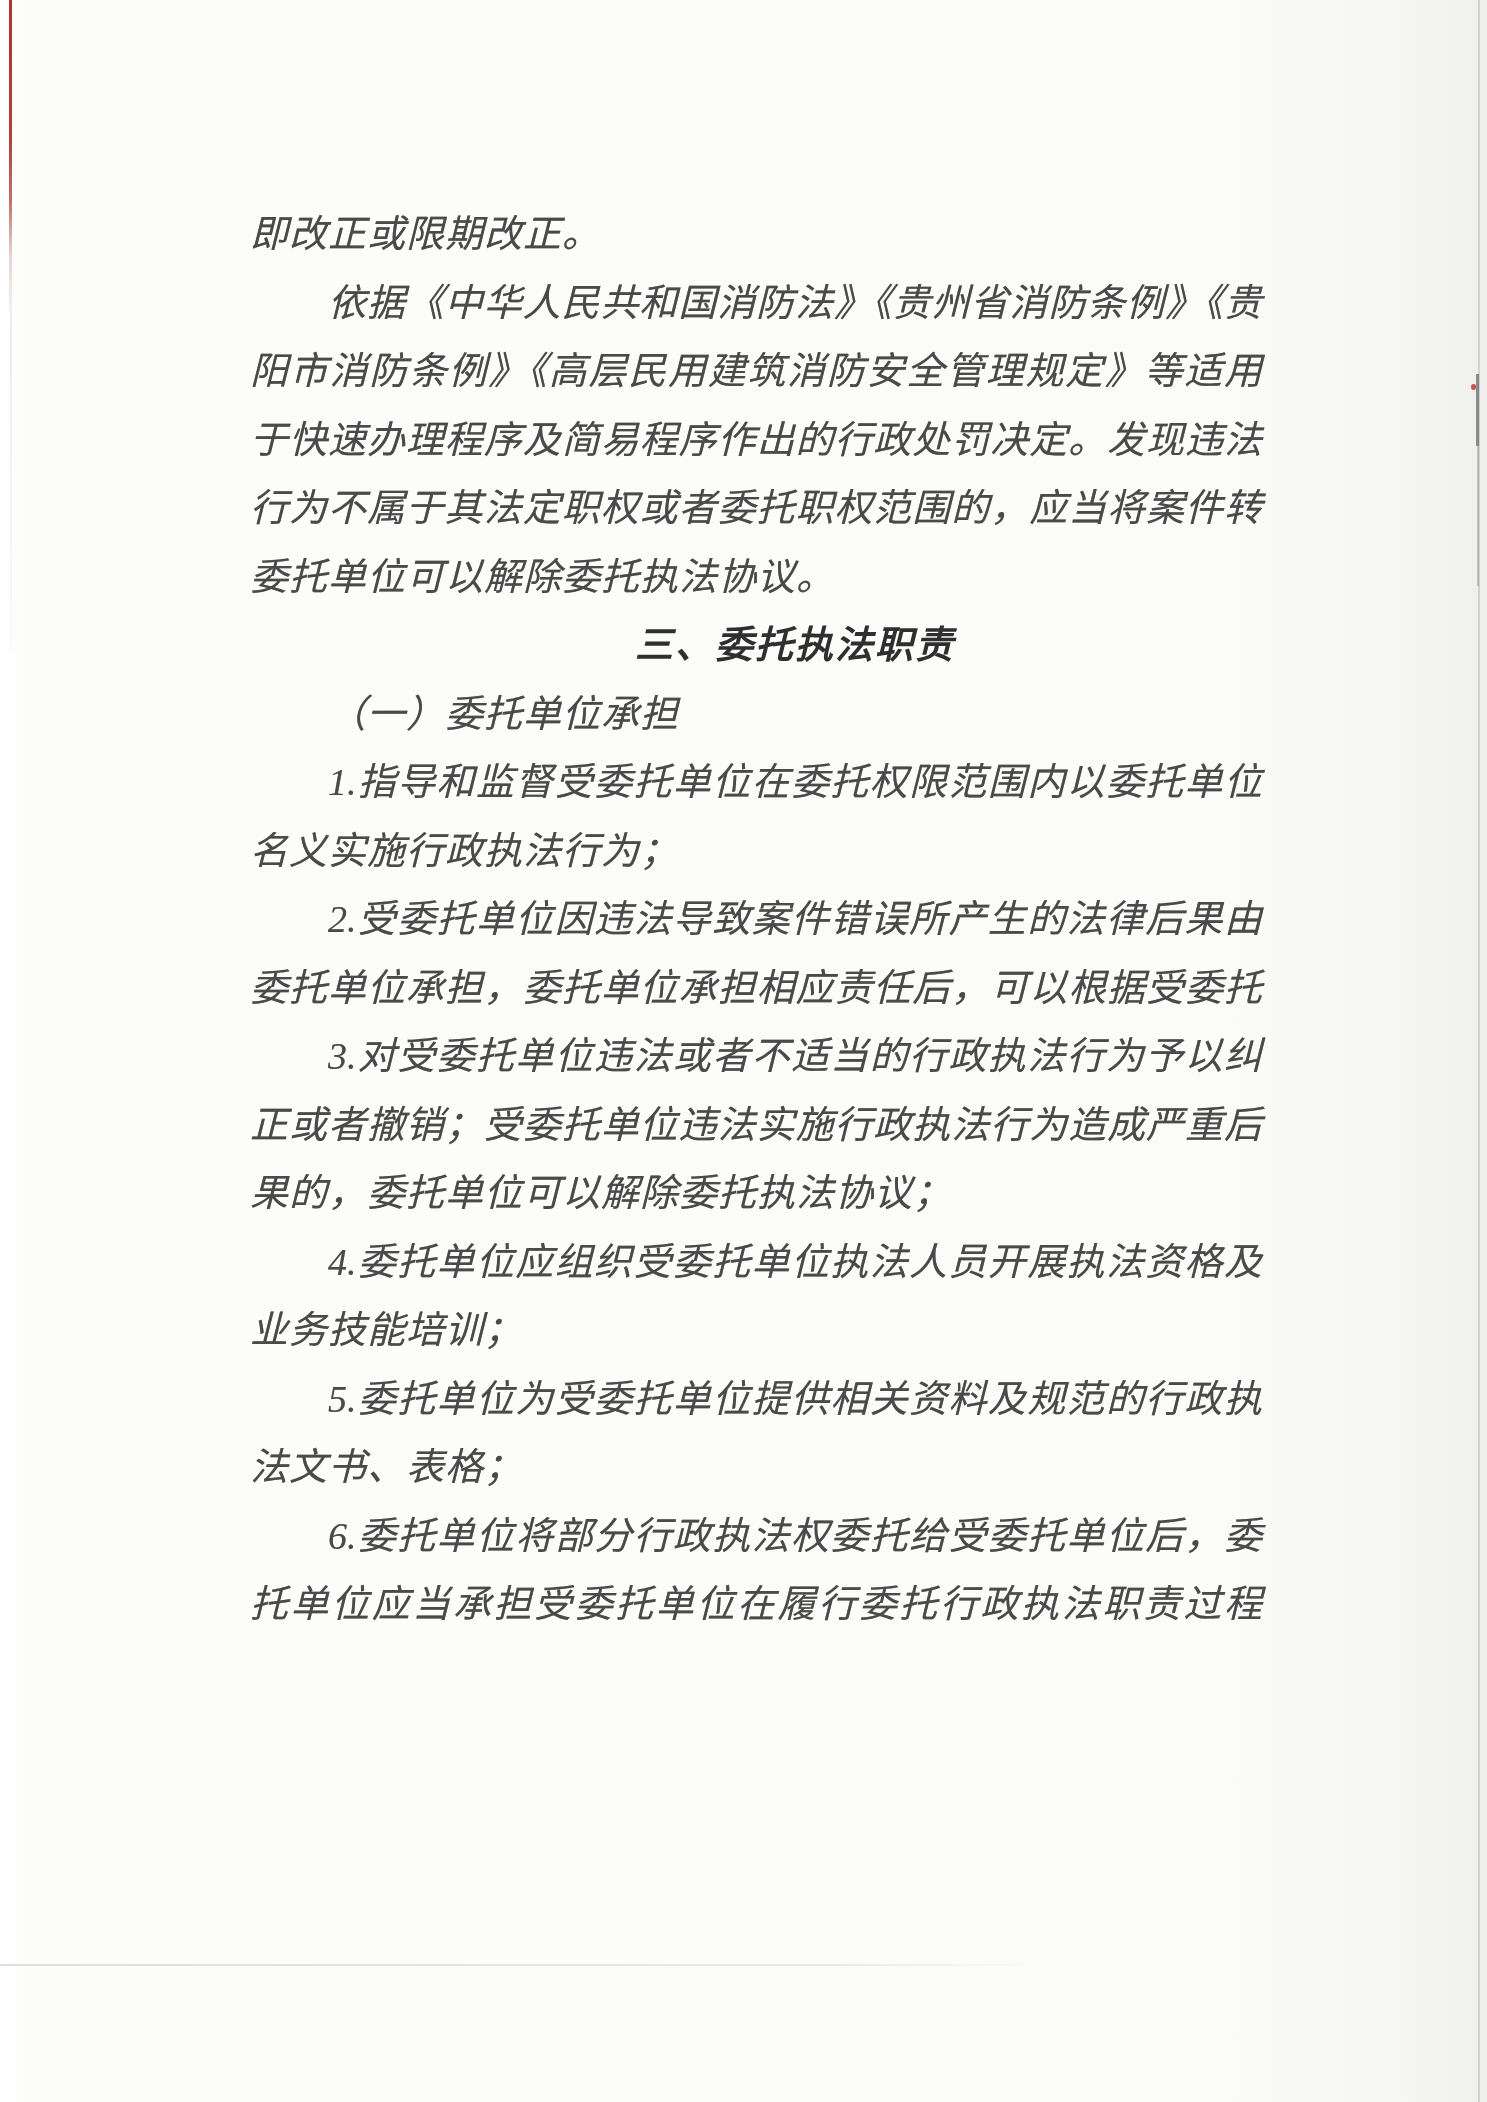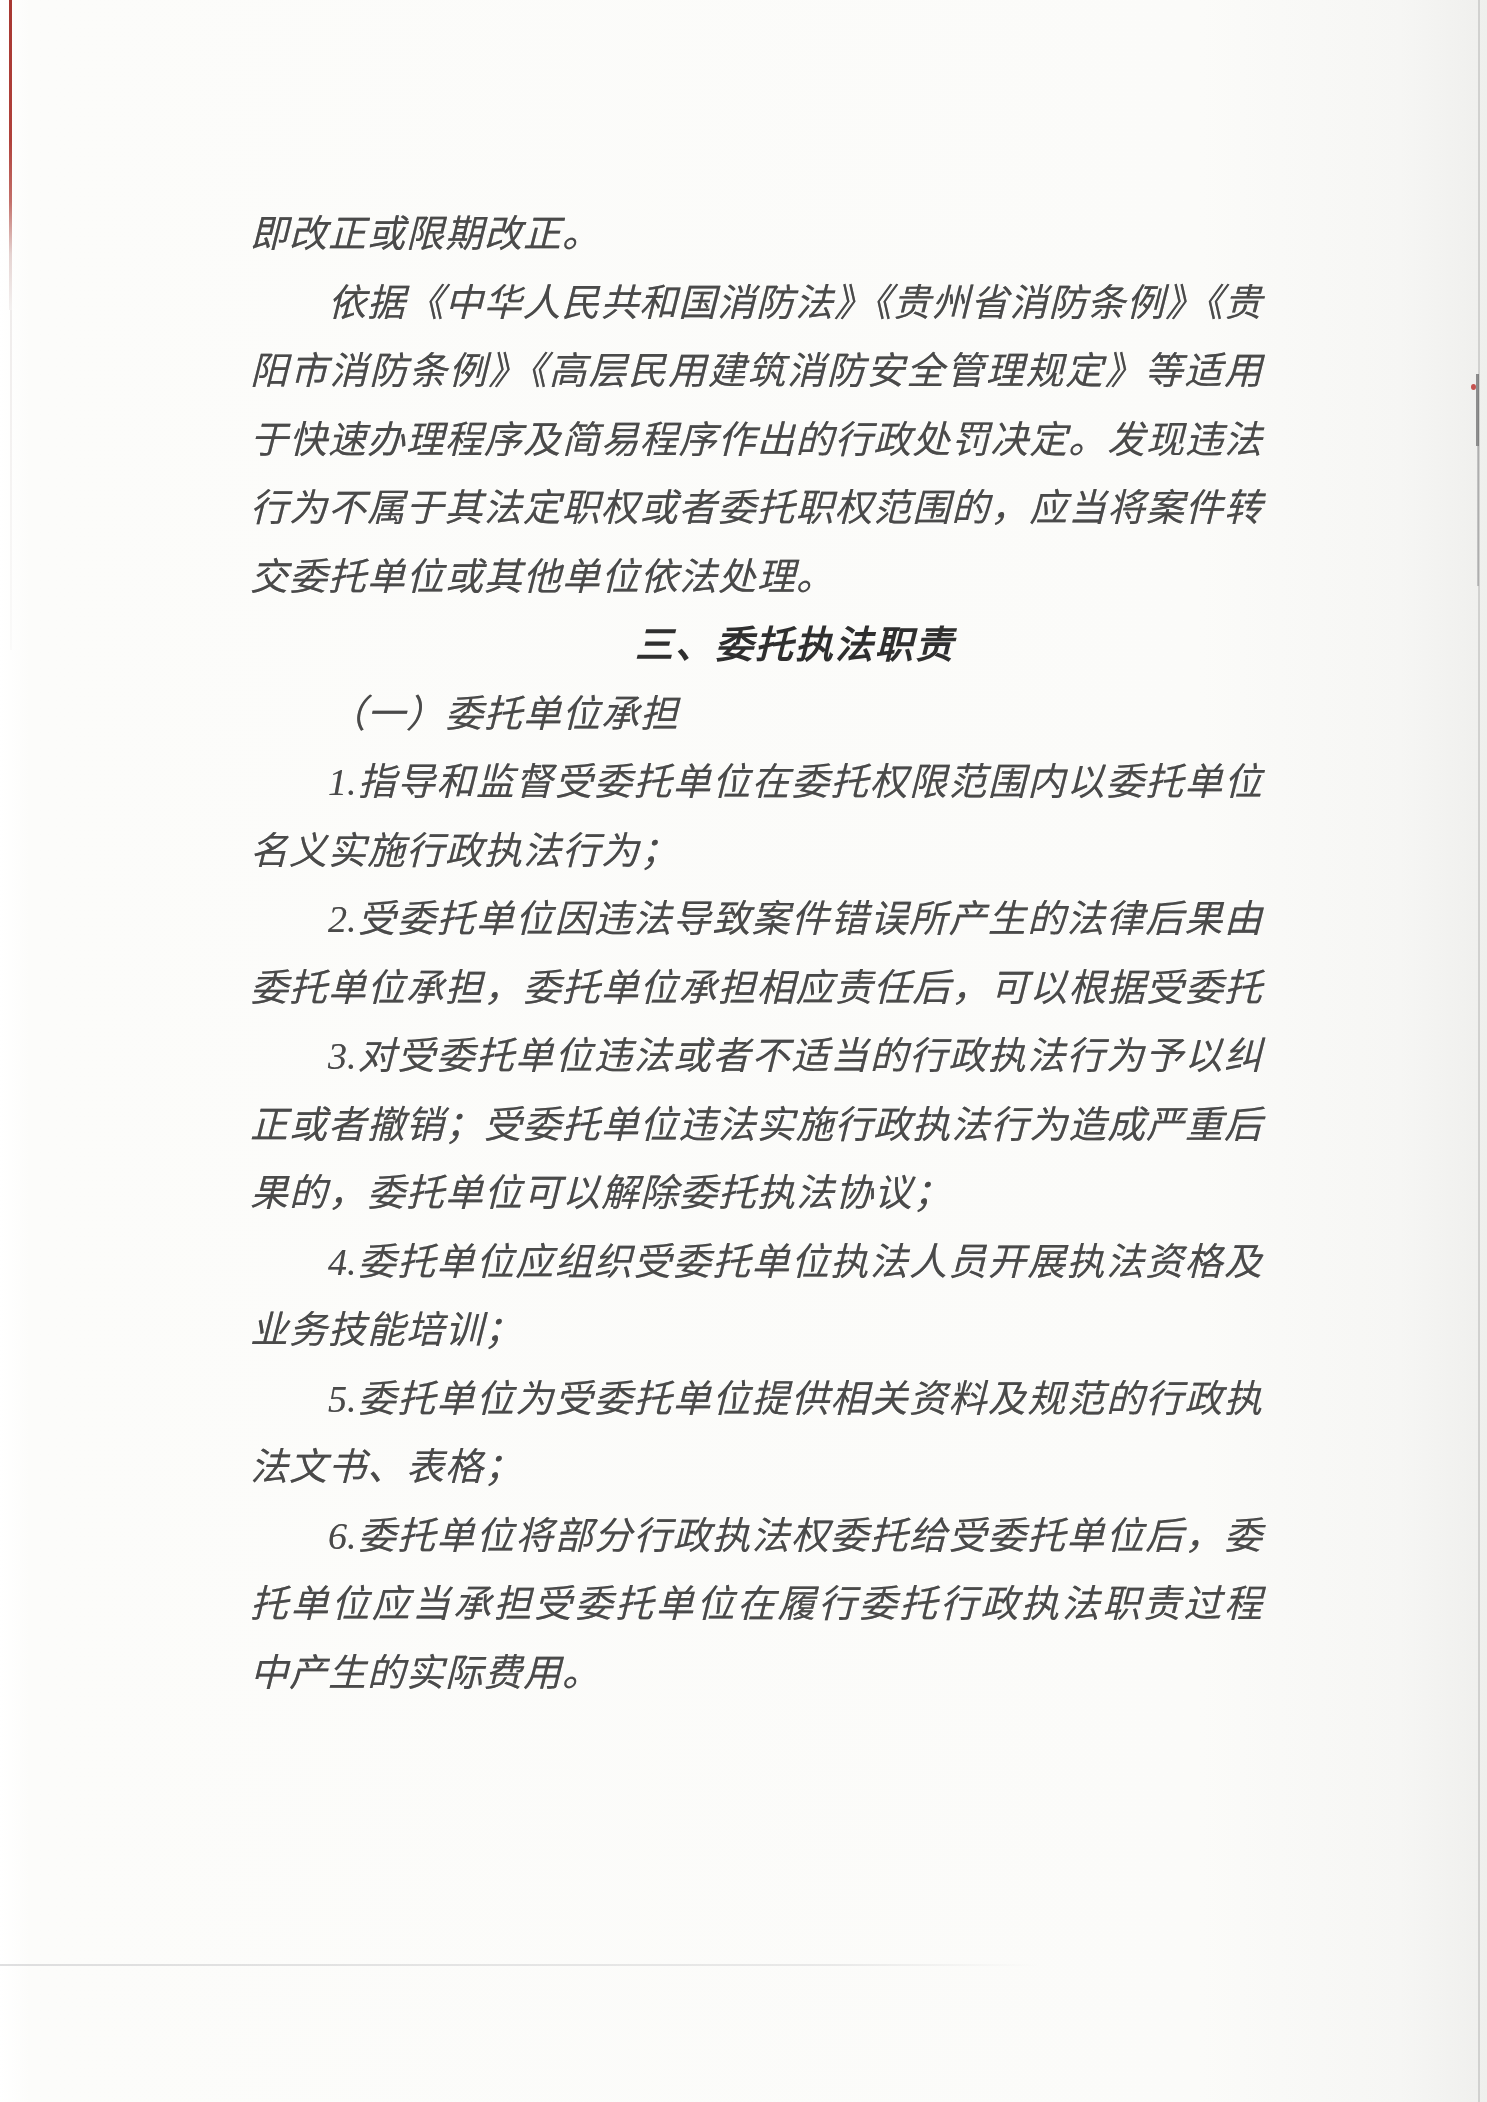--- a/index.html
+++ b/index.html
@@ -113,31 +113,30 @@
   <div class="edge-dash"></div>
   <div class="edge-dash-faint"></div>
   <div class="edge-dot"></div>
   <div class="scan-hline"></div>
   <div class="text-block">
       <div class="line">即改正或限期改正。</div>
       <div class="line indent fill">依据《中华人民共和国消防法》《贵州省消防条例》《贵</div>
       <div class="line fill">阳市消防条例》《高层民用建筑消防安全管理规定》等适用</div>
       <div class="line fill">于快速办理程序及简易程序作出的行政处罚决定。发现违法</div>
       <div class="line fill">行为不属于其法定职权或者委托职权范围的，应当将案件转</div>
-      <div class="line">交委托单位或其他单位依法处理。</div>
+      <div class="line">委托单位可以解除委托执法协议。</div>
       <div class="line indent bold">三、委托执法职责</div>
       <div class="line indent">（一）委托单位承担</div>
       <div class="line indent fill">1.指导和监督受委托单位在委托权限范围内以委托单位</div>
       <div class="line">名义实施行政执法行为；</div>
       <div class="line indent fill">2.受委托单位因违法导致案件错误所产生的法律后果由</div>
       <div class="line fill">委托单位承担，委托单位承担相应责任后，可以根据受委托</div>
       <div class="line indent fill">3.对受委托单位违法或者不适当的行政执法行为予以纠</div>
       <div class="line fill">正或者撤销；受委托单位违法实施行政执法行为造成严重后</div>
       <div class="line">果的，委托单位可以解除委托执法协议；</div>
       <div class="line indent fill">4.委托单位应组织受委托单位执法人员开展执法资格及</div>
       <div class="line">业务技能培训；</div>
       <div class="line indent fill">5.委托单位为受委托单位提供相关资料及规范的行政执</div>
       <div class="line">法文书、表格；</div>
       <div class="line indent fill">6.委托单位将部分行政执法权委托给受委托单位后，委</div>
       <div class="line fill">托单位应当承担受委托单位在履行委托行政执法职责过程</div>
-      <div class="line">中产生的实际费用。</div>
     </div>
 </div>
 
 </body></html>

